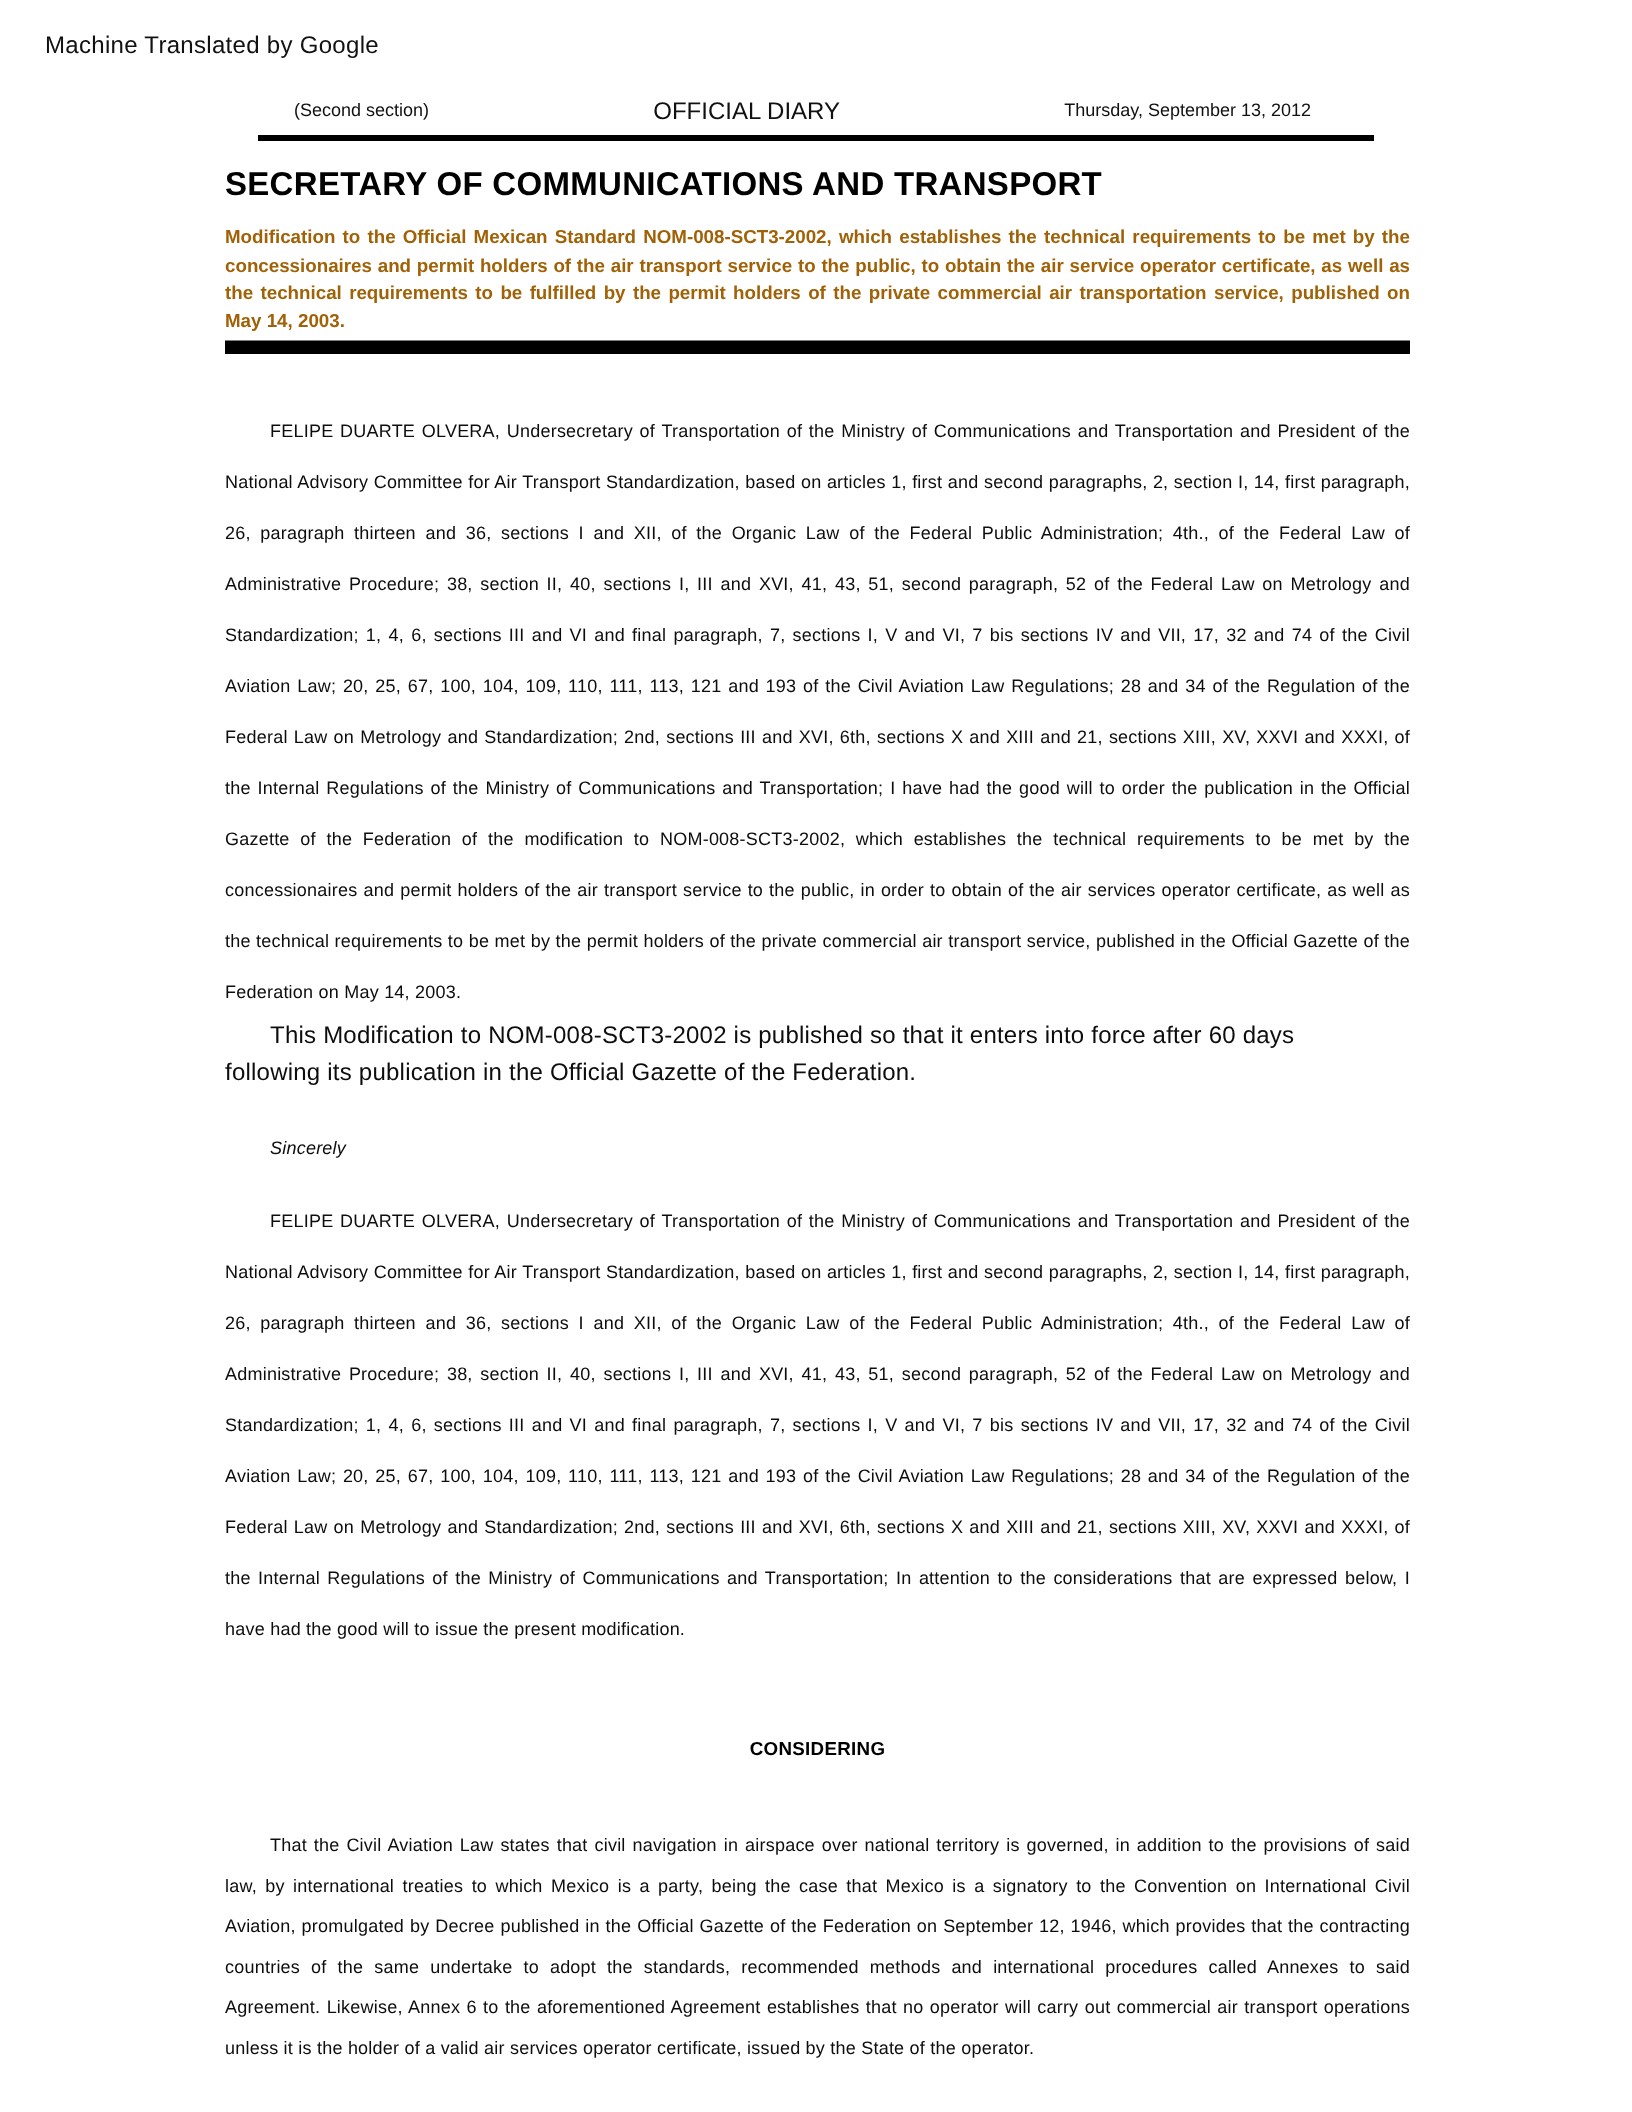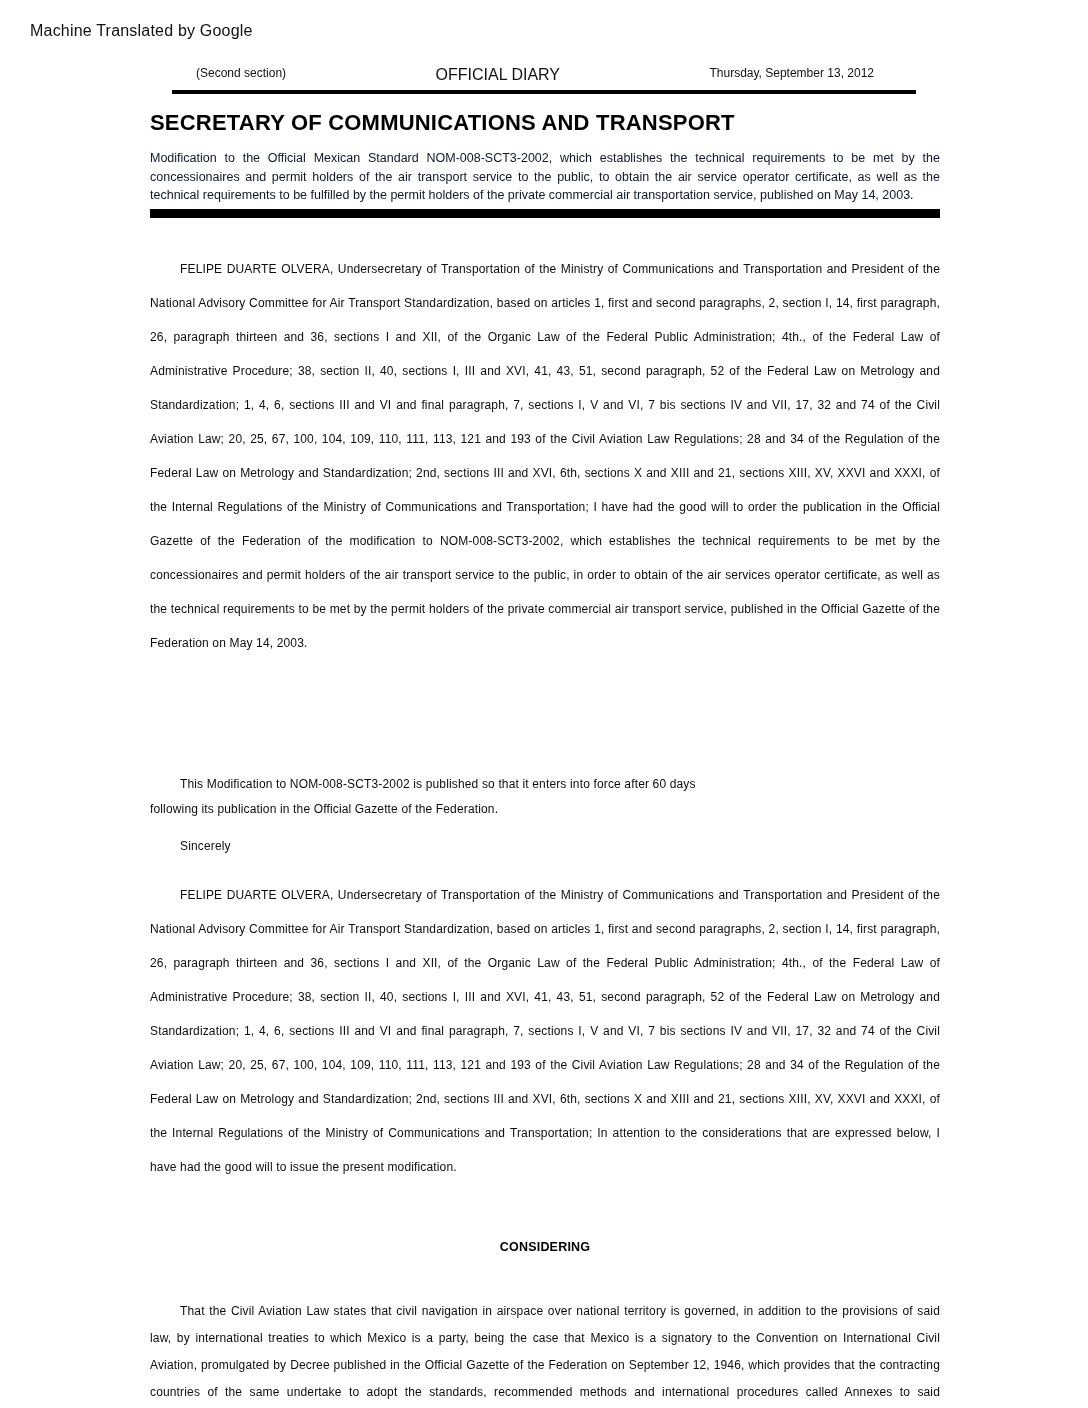--- a/index.html
+++ b/index.html
@@ -46,56 +46,56 @@
   .page-title {
     margin-top: 16px;
     text-align: left;
     font-size: 22px;
     font-weight: bold;
     letter-spacing: 0.2px;
     color: #000;
   }
   .summary {
     margin-top: 13px;
-    font-weight: normal;
+    font-weight: bold;
     font-size: 12.5px;
     line-height: 18.5px;
     text-align: justify;
-    color: #0f172a;
+    color: #a16207;
   }
   .divider-bar {
     height: 9px;
     background: #000;
     margin-top: 4px;
   }
   .stamp-note {
     margin-top: 6px;
     font-size: 12px;
     line-height: 16px;
   }
   .body-par {
     font-size: 12px;
     line-height: 34px;
     text-align: justify;
     text-indent: 30px;
     letter-spacing: 0.15px;
   }
   .par-1 { margin-top: 34px; }
   .effective-note {
-    margin-top: 112px;
-    font-size: 12px;
+    font-size: 16px;
     line-height: 25px;
     letter-spacing: 0.15px;
   }
   .effective-note .line-1 { text-indent: 30px; }
   .sincerely {
-    margin-top: 17px;
+    margin-top: 30px;
     font-size: 12px;
     text-indent: 30px;
     letter-spacing: 0.15px;
+    font-style: italic;
   }
   .signature-par {
     margin-top: 18px;
     font-size: 12px;
     line-height: 25px;
     text-indent: 30px;
     letter-spacing: 0.15px;
   }
   .signature-par .bold { font-weight: bold; }
   .par-2 { margin-top: 25px; }

